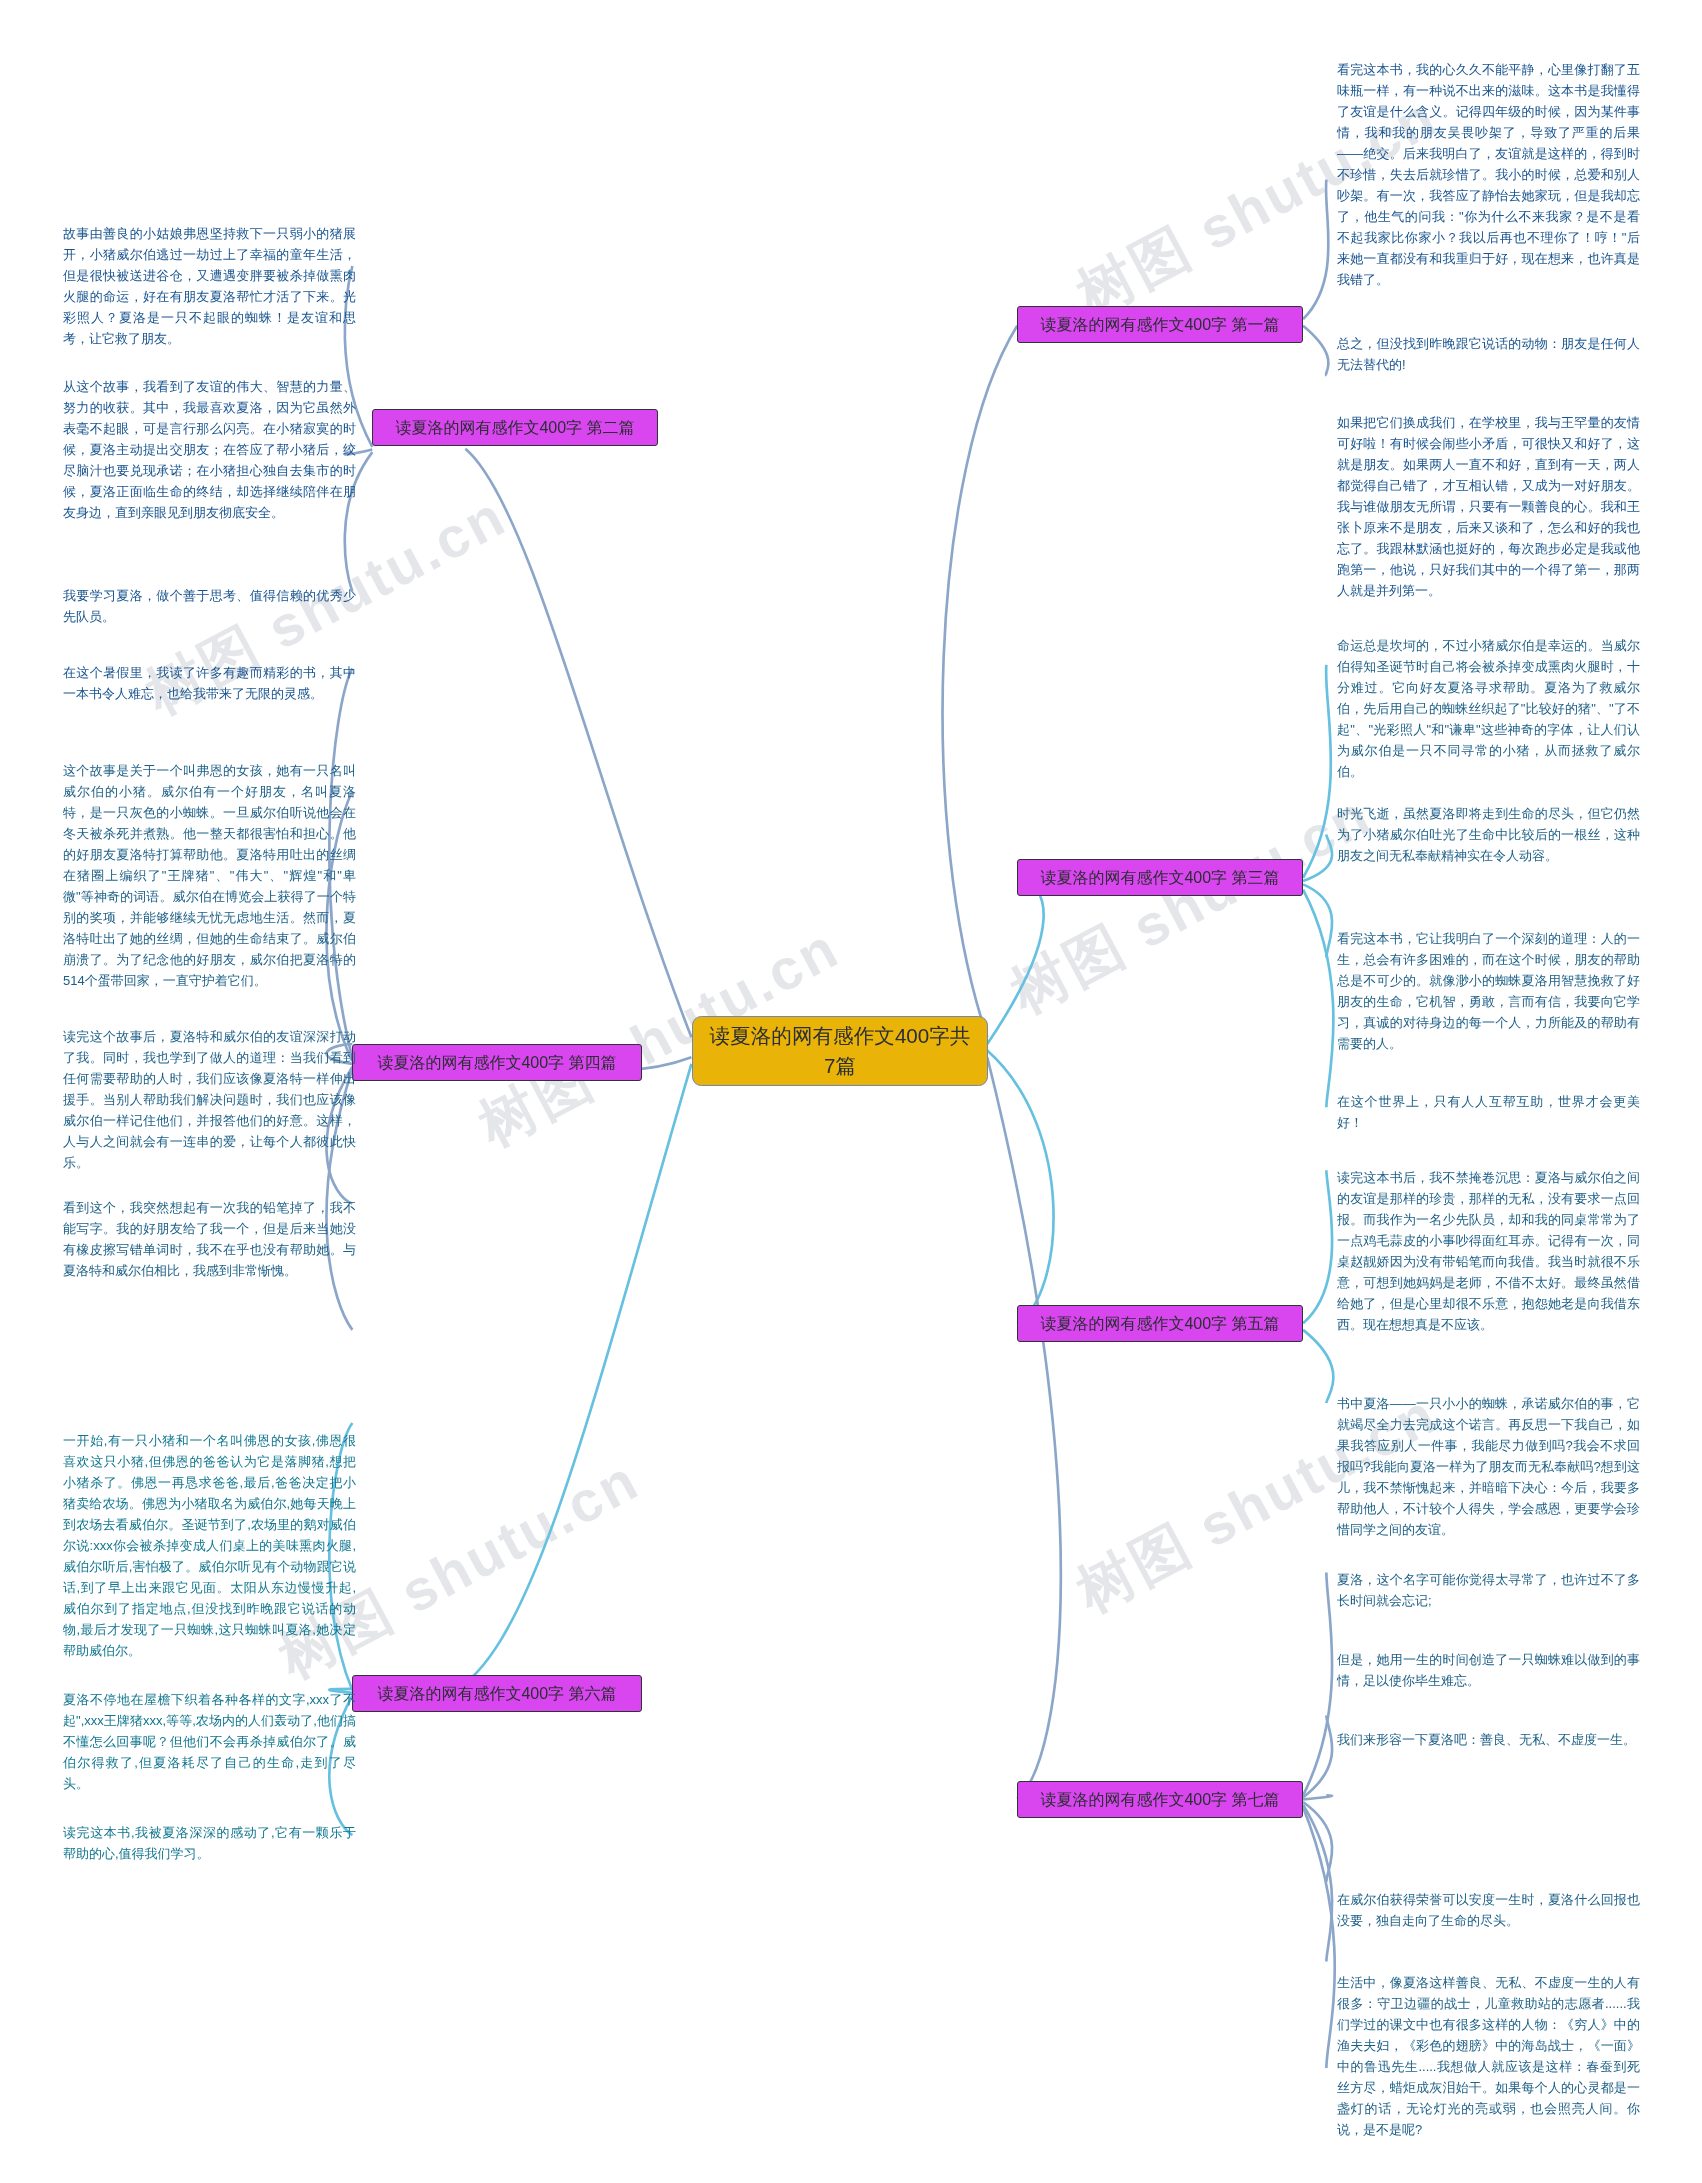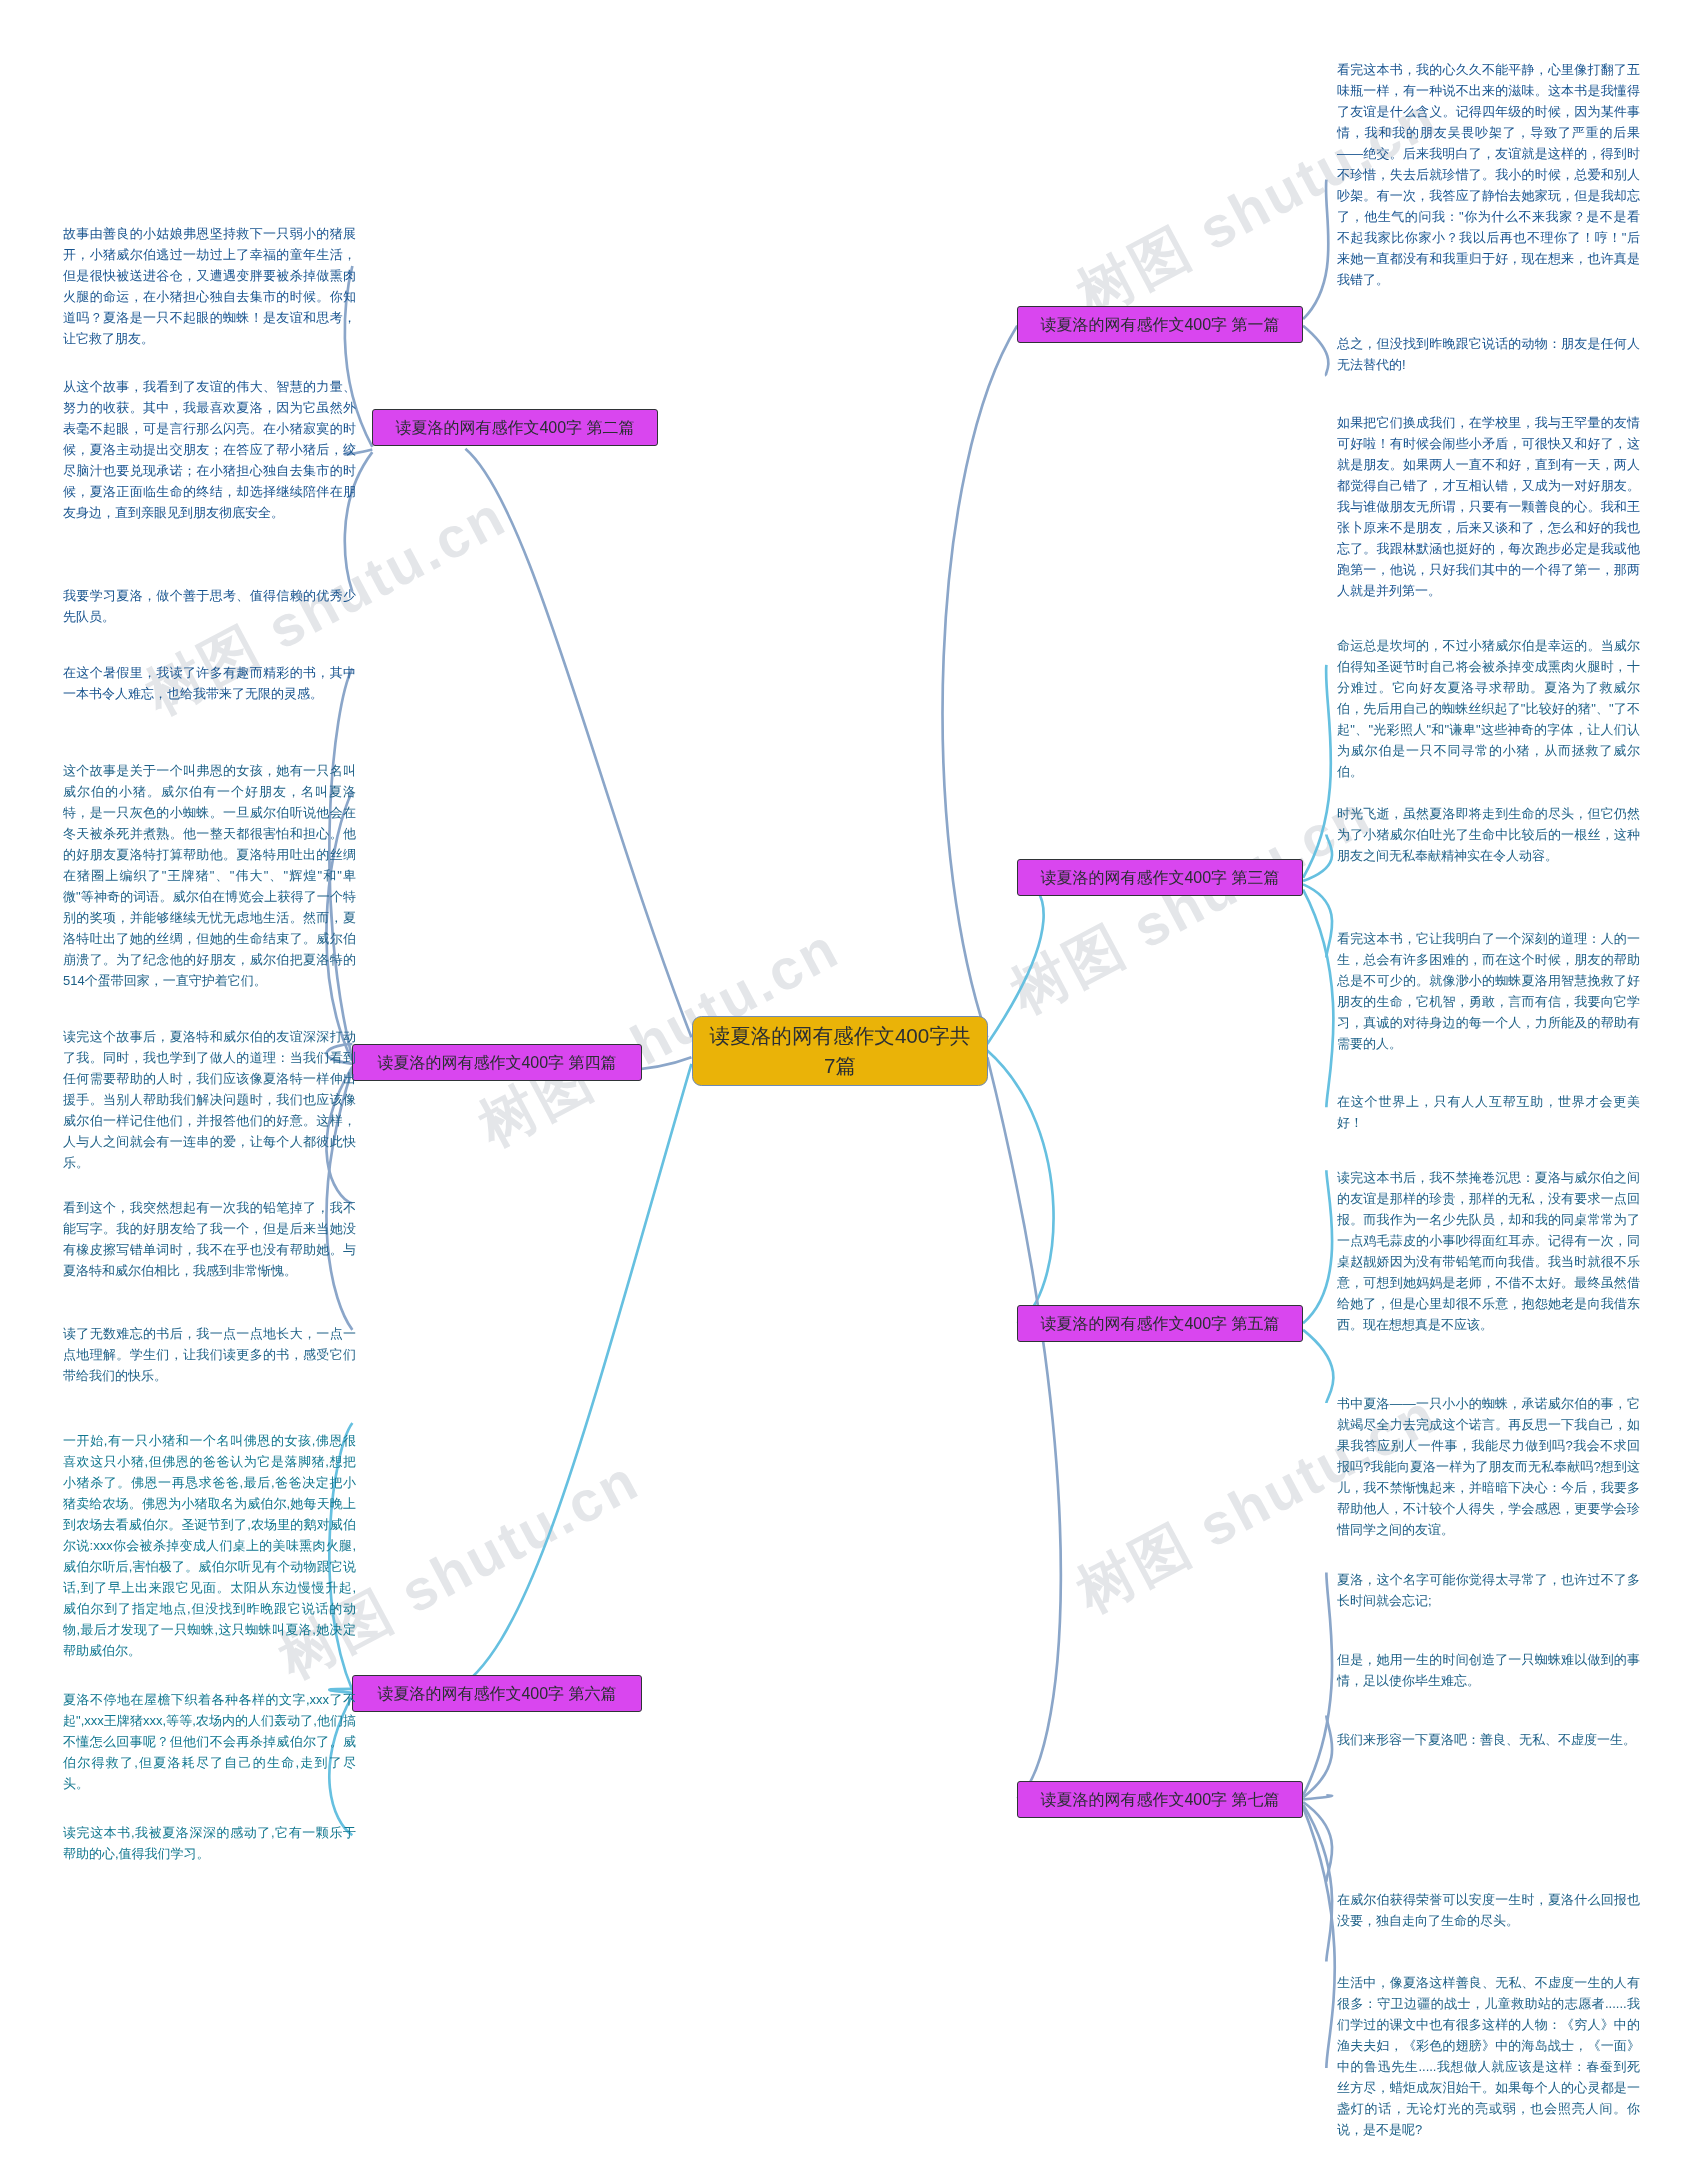--- a/index.html
+++ b/index.html
@@ -128,35 +128,34 @@
   </div>
 
   <div class="node branch" style="left:352px;top:1675px;width:290px;height:37px;">
     <span>读夏洛的网有感作文400字 第六篇</span>
   </div>
 
   <div class="node branch" style="left:1017px;top:1781px;width:286px;height:37px;">
     <span>读夏洛的网有感作文400字 第七篇</span>
   </div>
 
-  <div class="para c-navy" style="left:63px;top:223px;width:293px;">故事由善良的小姑娘弗恩坚持救下一只弱小的猪展开，小猪威尔伯逃过一劫过上了幸福的童年生活，但是很快被送进谷仓，又遭遇变胖要被杀掉做熏肉火腿的命运，在小猪担心独自去集市的时候。你知道吗？夏洛是一只不起眼的蜘蛛！是友谊和思考，让它救了朋友。</div>
+  <div class="para c-navy" style="left:63px;top:223px;width:293px;">故事由善良的小姑娘弗恩坚持救下一只弱小的猪展开，小猪威尔伯逃过一劫过上了幸福的童年生活，但是很快被送进谷仓，又遭遇变胖要被杀掉做熏肉火腿的命运，好在有朋友夏洛帮忙才活了下来。光彩照人？夏洛是一只不起眼的蜘蛛！是友谊和思考，让它救了朋友。</div>
 
   <div class="para c-navy" style="left:63px;top:376px;width:293px;">从这个故事，我看到了友谊的伟大、智慧的力量、努力的收获。其中，我最喜欢夏洛，因为它虽然外表毫不起眼，可是言行那么闪亮。在小猪寂寞的时候，夏洛主动提出交朋友；在答应了帮小猪后，绞尽脑汁也要兑现承诺；在小猪担心独自去集市的时候，夏洛正面临生命的终结，却选择继续陪伴在朋友身边，直到亲眼见到朋友彻底安全。</div>
 
   <div class="para c-navy" style="left:63px;top:585px;width:293px;">我要学习夏洛，做个善于思考、值得信赖的优秀少先队员。</div>
 
   <div class="para c-navy" style="left:63px;top:662px;width:293px;">在这个暑假里，我读了许多有趣而精彩的书，其中一本书令人难忘，也给我带来了无限的灵感。</div>
 
   <div class="para c-steel" style="left:63px;top:760px;width:293px;">这个故事是关于一个叫弗恩的女孩，她有一只名叫威尔伯的小猪。威尔伯有一个好朋友，名叫夏洛特，是一只灰色的小蜘蛛。一旦威尔伯听说他会在冬天被杀死并煮熟。他一整天都很害怕和担心。他的好朋友夏洛特打算帮助他。夏洛特用吐出的丝绸在猪圈上编织了"王牌猪"、"伟大"、"辉煌"和"卑微"等神奇的词语。威尔伯在博览会上获得了一个特别的奖项，并能够继续无忧无虑地生活。然而，夏洛特吐出了她的丝绸，但她的生命结束了。威尔伯崩溃了。为了纪念他的好朋友，威尔伯把夏洛特的514个蛋带回家，一直守护着它们。</div>
 
   <div class="para c-steel" style="left:63px;top:1026px;width:293px;">读完这个故事后，夏洛特和威尔伯的友谊深深打动了我。同时，我也学到了做人的道理：当我们看到任何需要帮助的人时，我们应该像夏洛特一样伸出援手。当别人帮助我们解决问题时，我们也应该像威尔伯一样记住他们，并报答他们的好意。这样，人与人之间就会有一连串的爱，让每个人都彼此快乐。</div>
 
   <div class="para c-steel" style="left:63px;top:1197px;width:293px;">看到这个，我突然想起有一次我的铅笔掉了，我不能写字。我的好朋友给了我一个，但是后来当她没有橡皮擦写错单词时，我不在乎也没有帮助她。与夏洛特和威尔伯相比，我感到非常惭愧。</div>
 
-  <div class="para c-steel" style="left:63px;top:1323px;width:293px;">读了无数难忘的书后，我一点一点地长大，一点一点地理解。学生们，让我们读更多的书，感受它们带给我们的快乐。</div>
 
   <div class="para c-teal" style="left:63px;top:1430px;width:293px;">一开始,有一只小猪和一个名叫佛恩的女孩,佛恩很喜欢这只小猪,但佛恩的爸爸认为它是落脚猪,想把小猪杀了。佛恩一再恳求爸爸,最后,爸爸决定把小猪卖给农场。佛恩为小猪取名为威伯尔,她每天晚上到农场去看威伯尔。圣诞节到了,农场里的鹅对威伯尔说:xxx你会被杀掉变成人们桌上的美味熏肉火腿,威伯尔听后,害怕极了。威伯尔听见有个动物跟它说话,到了早上出来跟它见面。太阳从东边慢慢升起,威伯尔到了指定地点,但没找到昨晚跟它说话的动物,最后才发现了一只蜘蛛,这只蜘蛛叫夏洛,她决定帮助威伯尔。</div>
 
   <div class="para c-teal" style="left:63px;top:1689px;width:293px;">夏洛不停地在屋檐下织着各种各样的文字,xxx了不起",xxx王牌猪xxx,等等,农场内的人们轰动了,他们搞不懂怎么回事呢？但他们不会再杀掉威伯尔了。威伯尔得救了,但夏洛耗尽了自己的生命,走到了尽头。</div>
 
   <div class="para c-teal" style="left:63px;top:1822px;width:293px;">读完这本书,我被夏洛深深的感动了,它有一颗乐于帮助的心,值得我们学习。</div>
 
   <div class="para c-navy" style="left:1337px;top:59px;width:303px;">看完这本书，我的心久久不能平静，心里像打翻了五味瓶一样，有一种说不出来的滋味。这本书是我懂得了友谊是什么含义。记得四年级的时候，因为某件事情，我和我的朋友吴畏吵架了，导致了严重的后果——绝交。后来我明白了，友谊就是这样的，得到时不珍惜，失去后就珍惜了。我小的时候，总爱和别人吵架。有一次，我答应了静怡去她家玩，但是我却忘了，他生气的问我："你为什么不来我家？是不是看不起我家比你家小？我以后再也不理你了！哼！"后来她一直都没有和我重归于好，现在想来，也许真是我错了。</div>
 
   <div class="para c-navy" style="left:1337px;top:333px;width:303px;">总之，但没找到昨晚跟它说话的动物：朋友是任何人无法替代的!</div>

